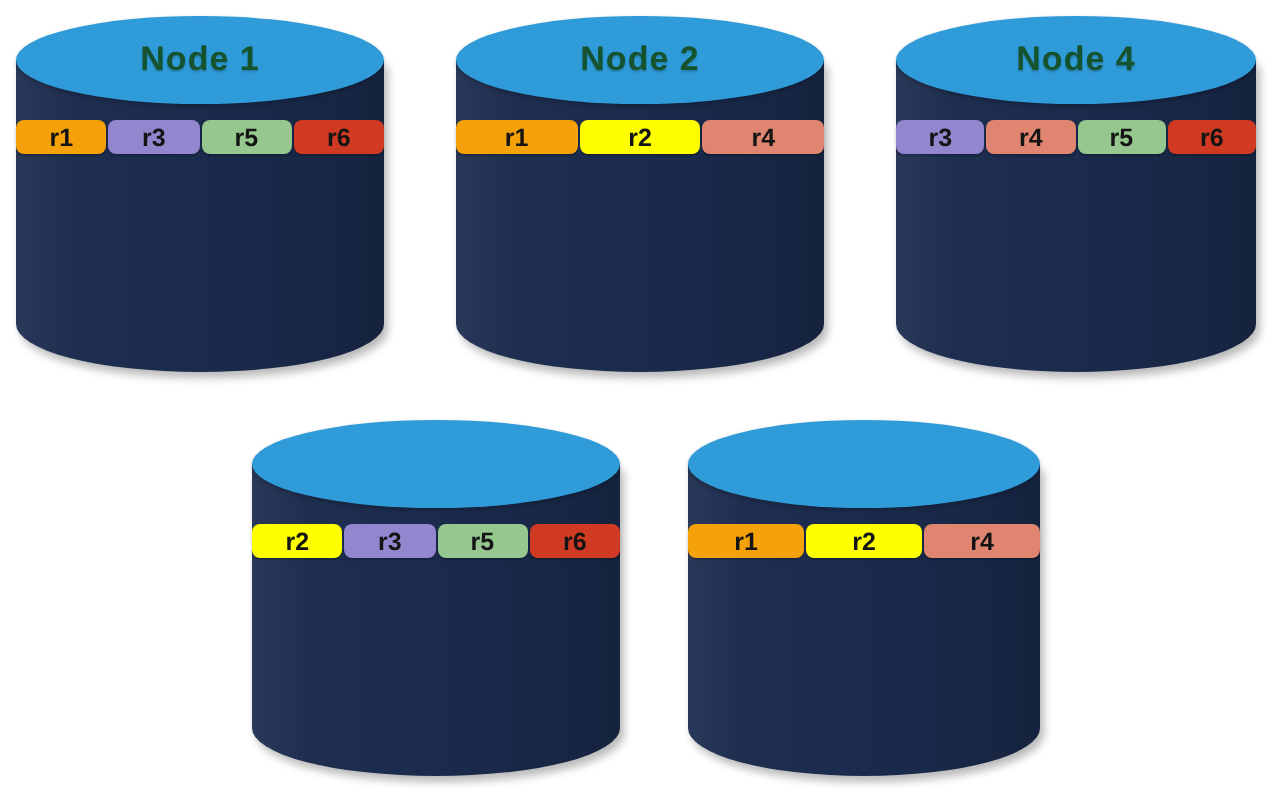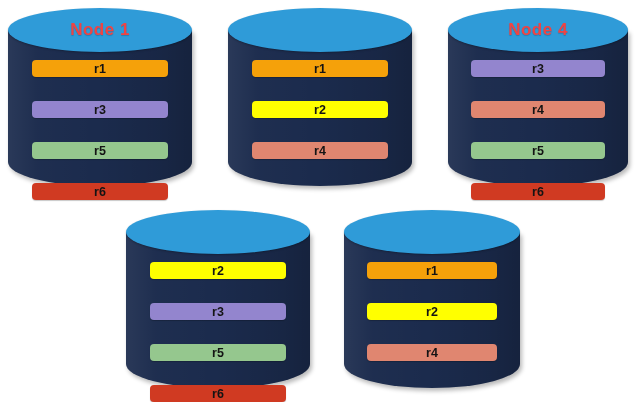--- a/index.html
+++ b/index.html
@@ -72,40 +72,39 @@
 
   .node-title {
     position: absolute;
     left: 0;
     right: 0;
     top: 0;
     height: 44px;
     display: flex;
     align-items: center;
     justify-content: center;
-    color: #ef4444;
+    color: #14532d;
     font-weight: bold;
     font-size: 17px;
     letter-spacing: 0.5px;
     white-space: nowrap;
     z-index: 3;
     text-shadow: 0 1px 1px rgba(0,0,0,0.18);
   }
 
   
   .bars {
     position: absolute;
     left: 0;
     right: 0;
     top: 52px;
     z-index: 3;
     display: flex;
-    flex-direction: column;
     align-items: center;
-    gap: 24px;
+    gap: 1px;
   }
 
   .bar {
     width: 74%;
     height: 17px;
     border-radius: 4px;
     display: flex;
     align-items: center;
     justify-content: center;
     font-size: 12.5px;
@@ -133,20 +132,21 @@
         <div class="bar" style="background: rgb(149, 199, 142);">r5</div>
         <div class="bar" style="background: rgb(208, 58, 34);">r6</div>
       </div>
     </div>
     <div class="node" style="left: 228px; top: 8px; width: 184px; height: 178px;">
       <div class="cyl">
         <div class="cyl-body" style="background: rgb(27, 43, 77);">
           <div class="cyl-shade"></div>
         </div>
         <div class="cyl-top" style="background: rgb(47, 155, 216);"></div>
+        <div class="node-title">Node  2</div>
       </div>
       <div class="bars">
         <div class="bar" style="background: rgb(245, 161, 10);">r1</div>
         <div class="bar" style="background: rgb(255, 255, 0);">r2</div>
         <div class="bar" style="background: rgb(224, 134, 112);">r4</div>
       </div>
     </div>
     <div class="node" style="left: 448px; top: 8px; width: 180px; height: 178px;">
       <div class="cyl">
         <div class="cyl-body" style="background: rgb(27, 43, 77);">

